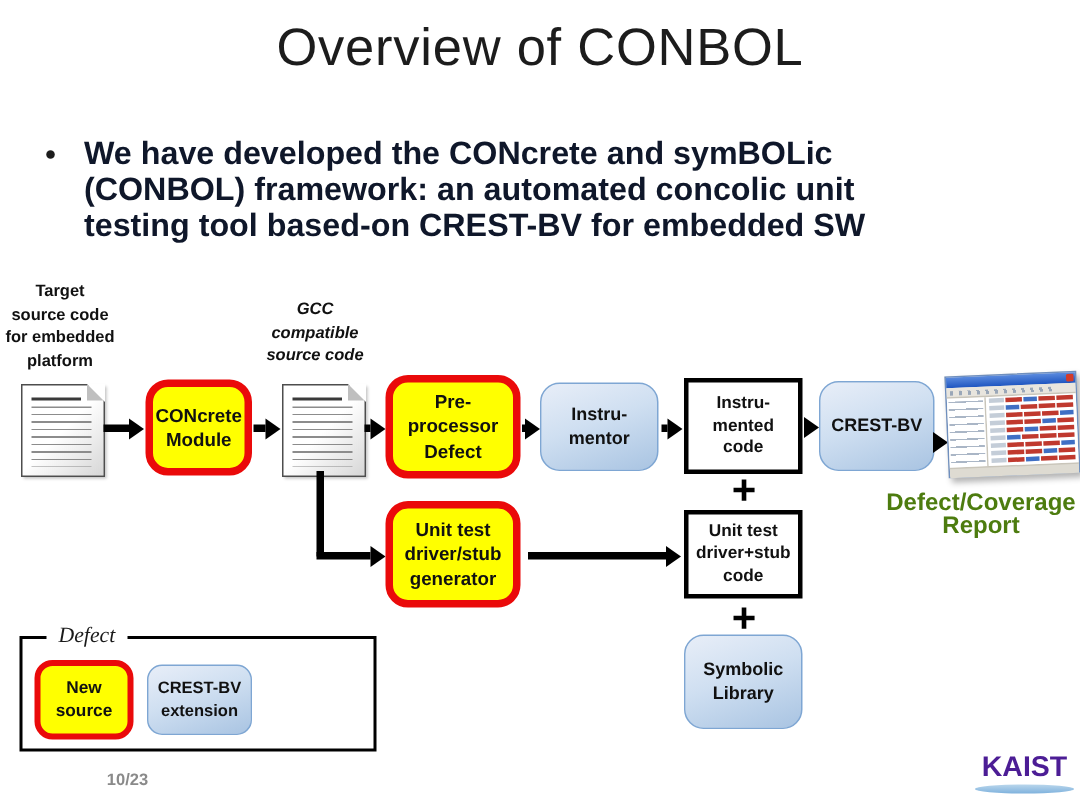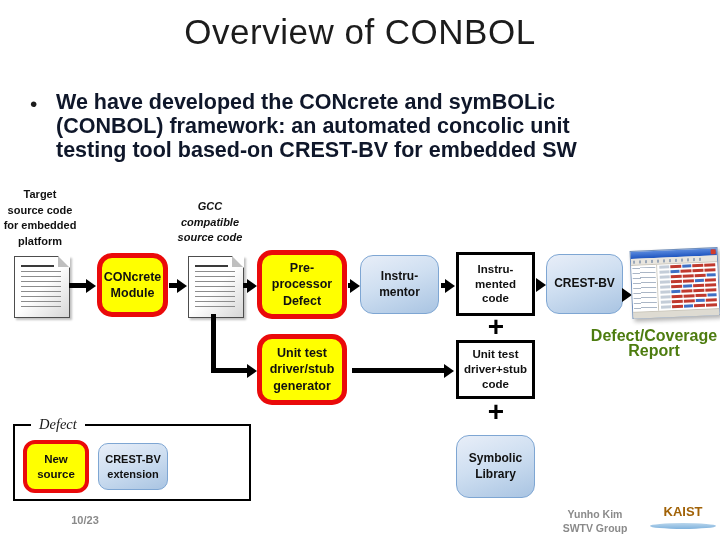--- a/index.html
+++ b/index.html
@@ -39,21 +39,21 @@
   
   .legend-box{border:2.5px solid #000;box-sizing:border-box;}
   .legend-title{position:absolute;top:-10px;left:16px;background:#fff;padding:0 8px;font-family:"Liberation Serif",serif;font-style:italic;font-size:14.5px;color:#1a1a1a;}
   .legend-box .yellow-box{font-size:11.5px;border-width:4.5px;border-radius:12px;}
   .legend-box .blue-box{font-size:11px;border-radius:10px;}
   .legend-box .white-box{font-size:11px;}
 
   
   .footer-text{font-size:10.5px;line-height:13.5px;color:#8a8a8a;text-align:center;font-weight:bold;}
   .kaist-logo{width:70px;text-align:center;}
-  .kaist-text{font-size:13px;font-weight:700;color:#a16207;letter-spacing:0px;line-height:20px;text-align:center;}
+  .kaist-text{font-size:19px;font-weight:700;color:#4c1d95;letter-spacing:0px;line-height:20px;text-align:center;}
   .kaist-swoosh{margin:1px auto 0;width:66px;height:6px;border-radius:50%;background:linear-gradient(#b9d6ec,#7fb2dd);}
 
   
   .mock-window{width:88px;height:68px;background:#ece9e2;border:1px solid #6f8fbe;box-shadow:2px 3px 4px rgba(0,0,0,.3);transform:rotate(-2.5deg);box-sizing:border-box;}
   .mw-titlebar{height:7px;background:linear-gradient(#5a8ade,#1e55c0);display:flex;justify-content:flex-end;align-items:center;padding:0 1px;}
   .mw-close{width:5px;height:5px;background:#d23b2a;border-radius:1px;}
   .mw-toolbar{height:6px;background:#e8e5de;border-bottom:1px solid #c9c5ba;background-image:repeating-linear-gradient(to right,#9aa7b8 0 2px,transparent 2px 6px);background-size:80% 3px;background-repeat:no-repeat;background-position:2px 1.5px;}
   .mw-body{display:flex;height:46px;}
   .mw-left{width:24px;background:#fff;border-right:1px solid #c9c5ba;padding:2px 1px;}
   .mw-left .mw-tree{height:100%;background:repeating-linear-gradient(to bottom,#aab6c6 0 1px,transparent 1px 5px);}
@@ -203,32 +203,30 @@
   <div class="abs arrow" style="left:211px;top:368px;width:36px;"></div>
 
   <div class="abs yellow-box pre" style="left:257px;top:334px;width:90px;height:71px;">Unit test
 driver/stub
 generator</div>
   <div class="abs arrow" style="left:352px;top:368px;width:92px;"></div>
   <div class="abs white-box pre" style="left:456px;top:340px;width:79px;height:59px;">Unit test
 driver+stub
 code</div>
   <div class="abs plus" style="left:481px;top:399px;">+</div>
-  <div class="abs blue-box pre" style="left:456px;top:423px;width:79px;height:63px;margin-top:12px;">Symbolic
+  <div class="abs blue-box pre" style="left:456px;top:423px;width:79px;height:63px;">Symbolic
 Library</div>
 
   <div class="abs legend-box" style="left:13px;top:424px;width:238px;height:77px;">
     <span class="legend-title">Defect</span>
     <div class="abs yellow-box pre" style="left:8px;top:14px;width:66px;height:53px;">New
 source</div>
     <div class="abs blue-box pre" style="left:83px;top:17px;width:70px;height:47px;">CREST-BV
 extension</div>
   </div>
 
   <div class="abs footer-text" style="left:50px;top:514px;width:70px;font-size:11px;">10/23</div>
-  <div class="abs footer-text pre" style="left:552px;top:508px;width:86px;">Yunho Kim
-SWTV Group</div>
   <div class="abs kaist-logo" style="left:648px;top:502px;">
     <div class="kaist-text">KAIST</div>
     <div class="kaist-swoosh"></div>
   </div>
 
 </div>
 
 </body></html>

